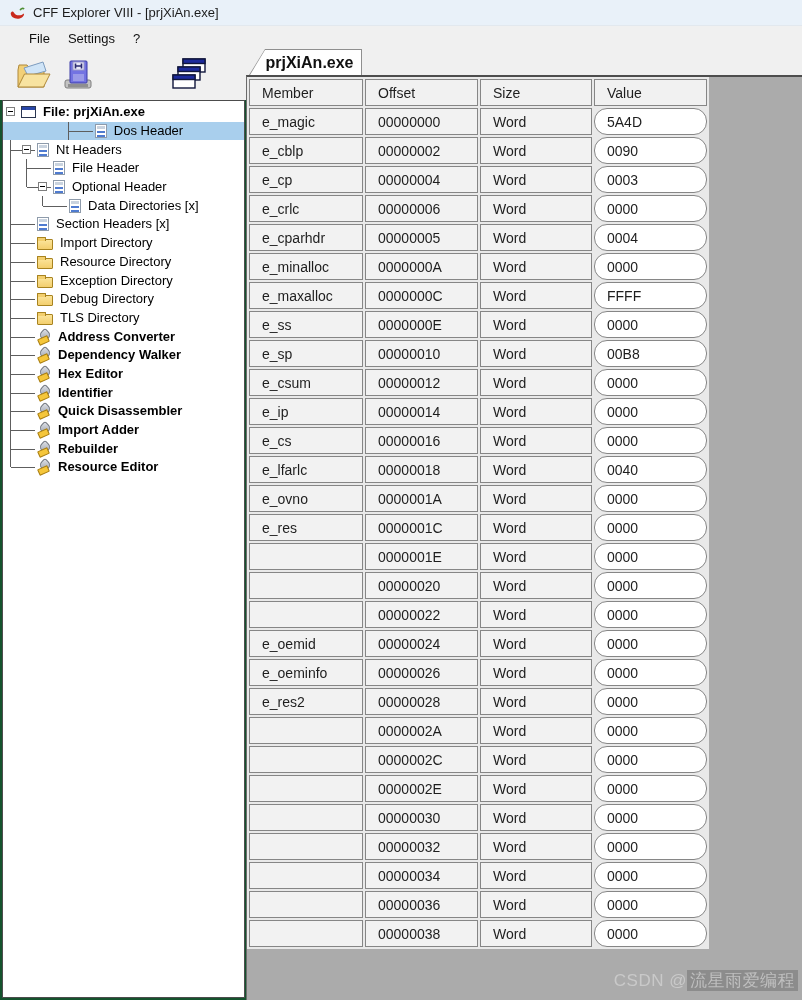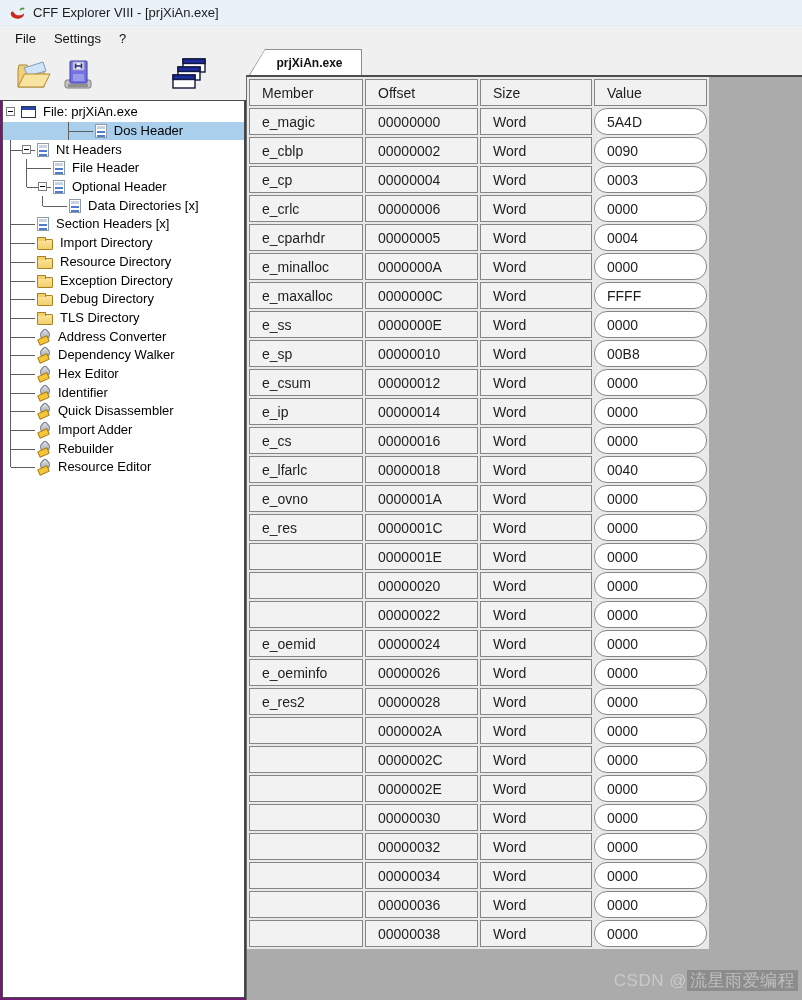--- a/index.html
+++ b/index.html
@@ -1,41 +1,41 @@
 <!DOCTYPE html>
 <html><head>
 <meta charset="utf-8">
 <style>
   * { margin:0; padding:0; box-sizing:border-box; }
   html,body { width:802px; height:1000px; overflow:hidden;
     font-family:"Liberation Sans", sans-serif; background:#f0f0f0; }
-  .app { position:relative; width:802px; height:1000px; background:#701a75; }
+  .app { position:relative; width:802px; height:1000px; background:#14532d; }
 
   
   .titlebar { height:26px; background:#e9f1f9; display:flex; align-items:center;
     padding-left:8px; border-bottom:1px solid #e2e8ee; }
   .titlebar .ttext { font-size:13px; color:#1c1c1c; margin-left:7px; }
   .appicon { width:18px; height:18px; display:inline-block; }
 
   
-  .menubar { height:24px; display:flex; align-items:center; padding-left:6px; background:#f0f0f0; }
+  .menubar { height:24px; display:flex; align-items:center; padding-left:20px; background:#f0f0f0; }
   .menuitem { font-size:13px; color:#111; padding:3px 9px; cursor:default; }
 
   
   .toolbar { height:50px; display:flex; align-items:center; padding-left:12px; background:#f0f0f0; }
   .tbtn { width:44px; height:40px; display:flex; align-items:center; justify-content:center; }
   .tbtn.win-cascade { margin-left:66px; }
 
   
   .treepanel { position:absolute; left:2px; top:100px; width:243px; height:898px;
     background:#fff; border:1px solid #4c4c4c; padding-top:2px; overflow:hidden; }
   .trow { display:flex; align-items:center; height:18.7px; width:100%; cursor:default; }
   .trow.sel { background:#a9cfed;justify-content:center; }
   .tlabel { font-size:13px; color:#000; white-space:nowrap; padding:0 3px; line-height:14px; }
-  .tlabel.b { font-weight:normal; }
+  .tlabel.b { font-weight:bold; }
 
   .g { position:relative; flex:0 0 16px; width:16px; align-self:stretch; }
   .g::before, .g::after { content:''; position:absolute; }
   .g-v::before { left:7px; top:0; bottom:0; border-left:1px solid #5e5e5e; }
   .g-t::before { left:7px; top:0; bottom:0; border-left:1px solid #5e5e5e; }
   .g-t::after  { left:8px; right:-1px; top:50%; border-top:1px solid #5e5e5e; }
   .g-l::before { left:7px; top:0; height:50%; border-left:1px solid #5e5e5e; }
   .g-l::after  { left:8px; right:-1px; top:50%; border-top:1px solid #5e5e5e; }
   .g-h::before { left:-1px; right:0; top:50%; border-top:1px solid #5e5e5e; }
   .g-mb::before{ left:-1px; right:0; top:50%; border-top:1px solid #5e5e5e; }
@@ -63,21 +63,21 @@
     background:#f5c63a; border:1px solid #a87d10; border-radius:1px; transform:rotate(-24deg); }
 
   
   .content { position:absolute; left:246px; top:49px; width:556px; height:951px; }
   .tabbar { position:relative; height:26px; }
   .tab { position:absolute; left:3px; top:0; width:113px; height:26px;
     background:#8f8f8f; clip-path:polygon(16px 0, 100% 0, 100% 100%, 0 100%); }
   .tab .tab-inner { position:absolute; left:1px; top:1px; right:1px; bottom:0;
     background:#fff; clip-path:polygon(15px 0, 100% 0, 100% 100%, 0 100%);
     display:flex; align-items:center; justify-content:center; }
-  .tab .tab-inner span { font-size:12px; font-weight:bold; color:#111; padding-left:8px; }
+  .tab .tab-inner span { font-size:16px; font-weight:bold; color:#111; padding-left:8px; }
 
   .pane { position:absolute; left:0; top:26px; right:0; bottom:0;
     background:#ababab; border-top:2px solid #4d4d4d; border-left:1px solid #6b6b6b; overflow:hidden; }
   table.hdrtable { border-collapse:separate; border-spacing:2px; background:#e9e9e9;
     table-layout:fixed; width:462px; }
   .hdrtable th, .hdrtable td { height:27px; border:1px solid #868686; font-size:14px;
     font-weight:normal; text-align:left; padding:0 0 0 12px; color:#1e1e1e; white-space:nowrap;
     overflow:hidden; }
   .hdrtable th { background:#f1f1f1; }
   .hdrtable td.fld { background:#f2f2f2; }

